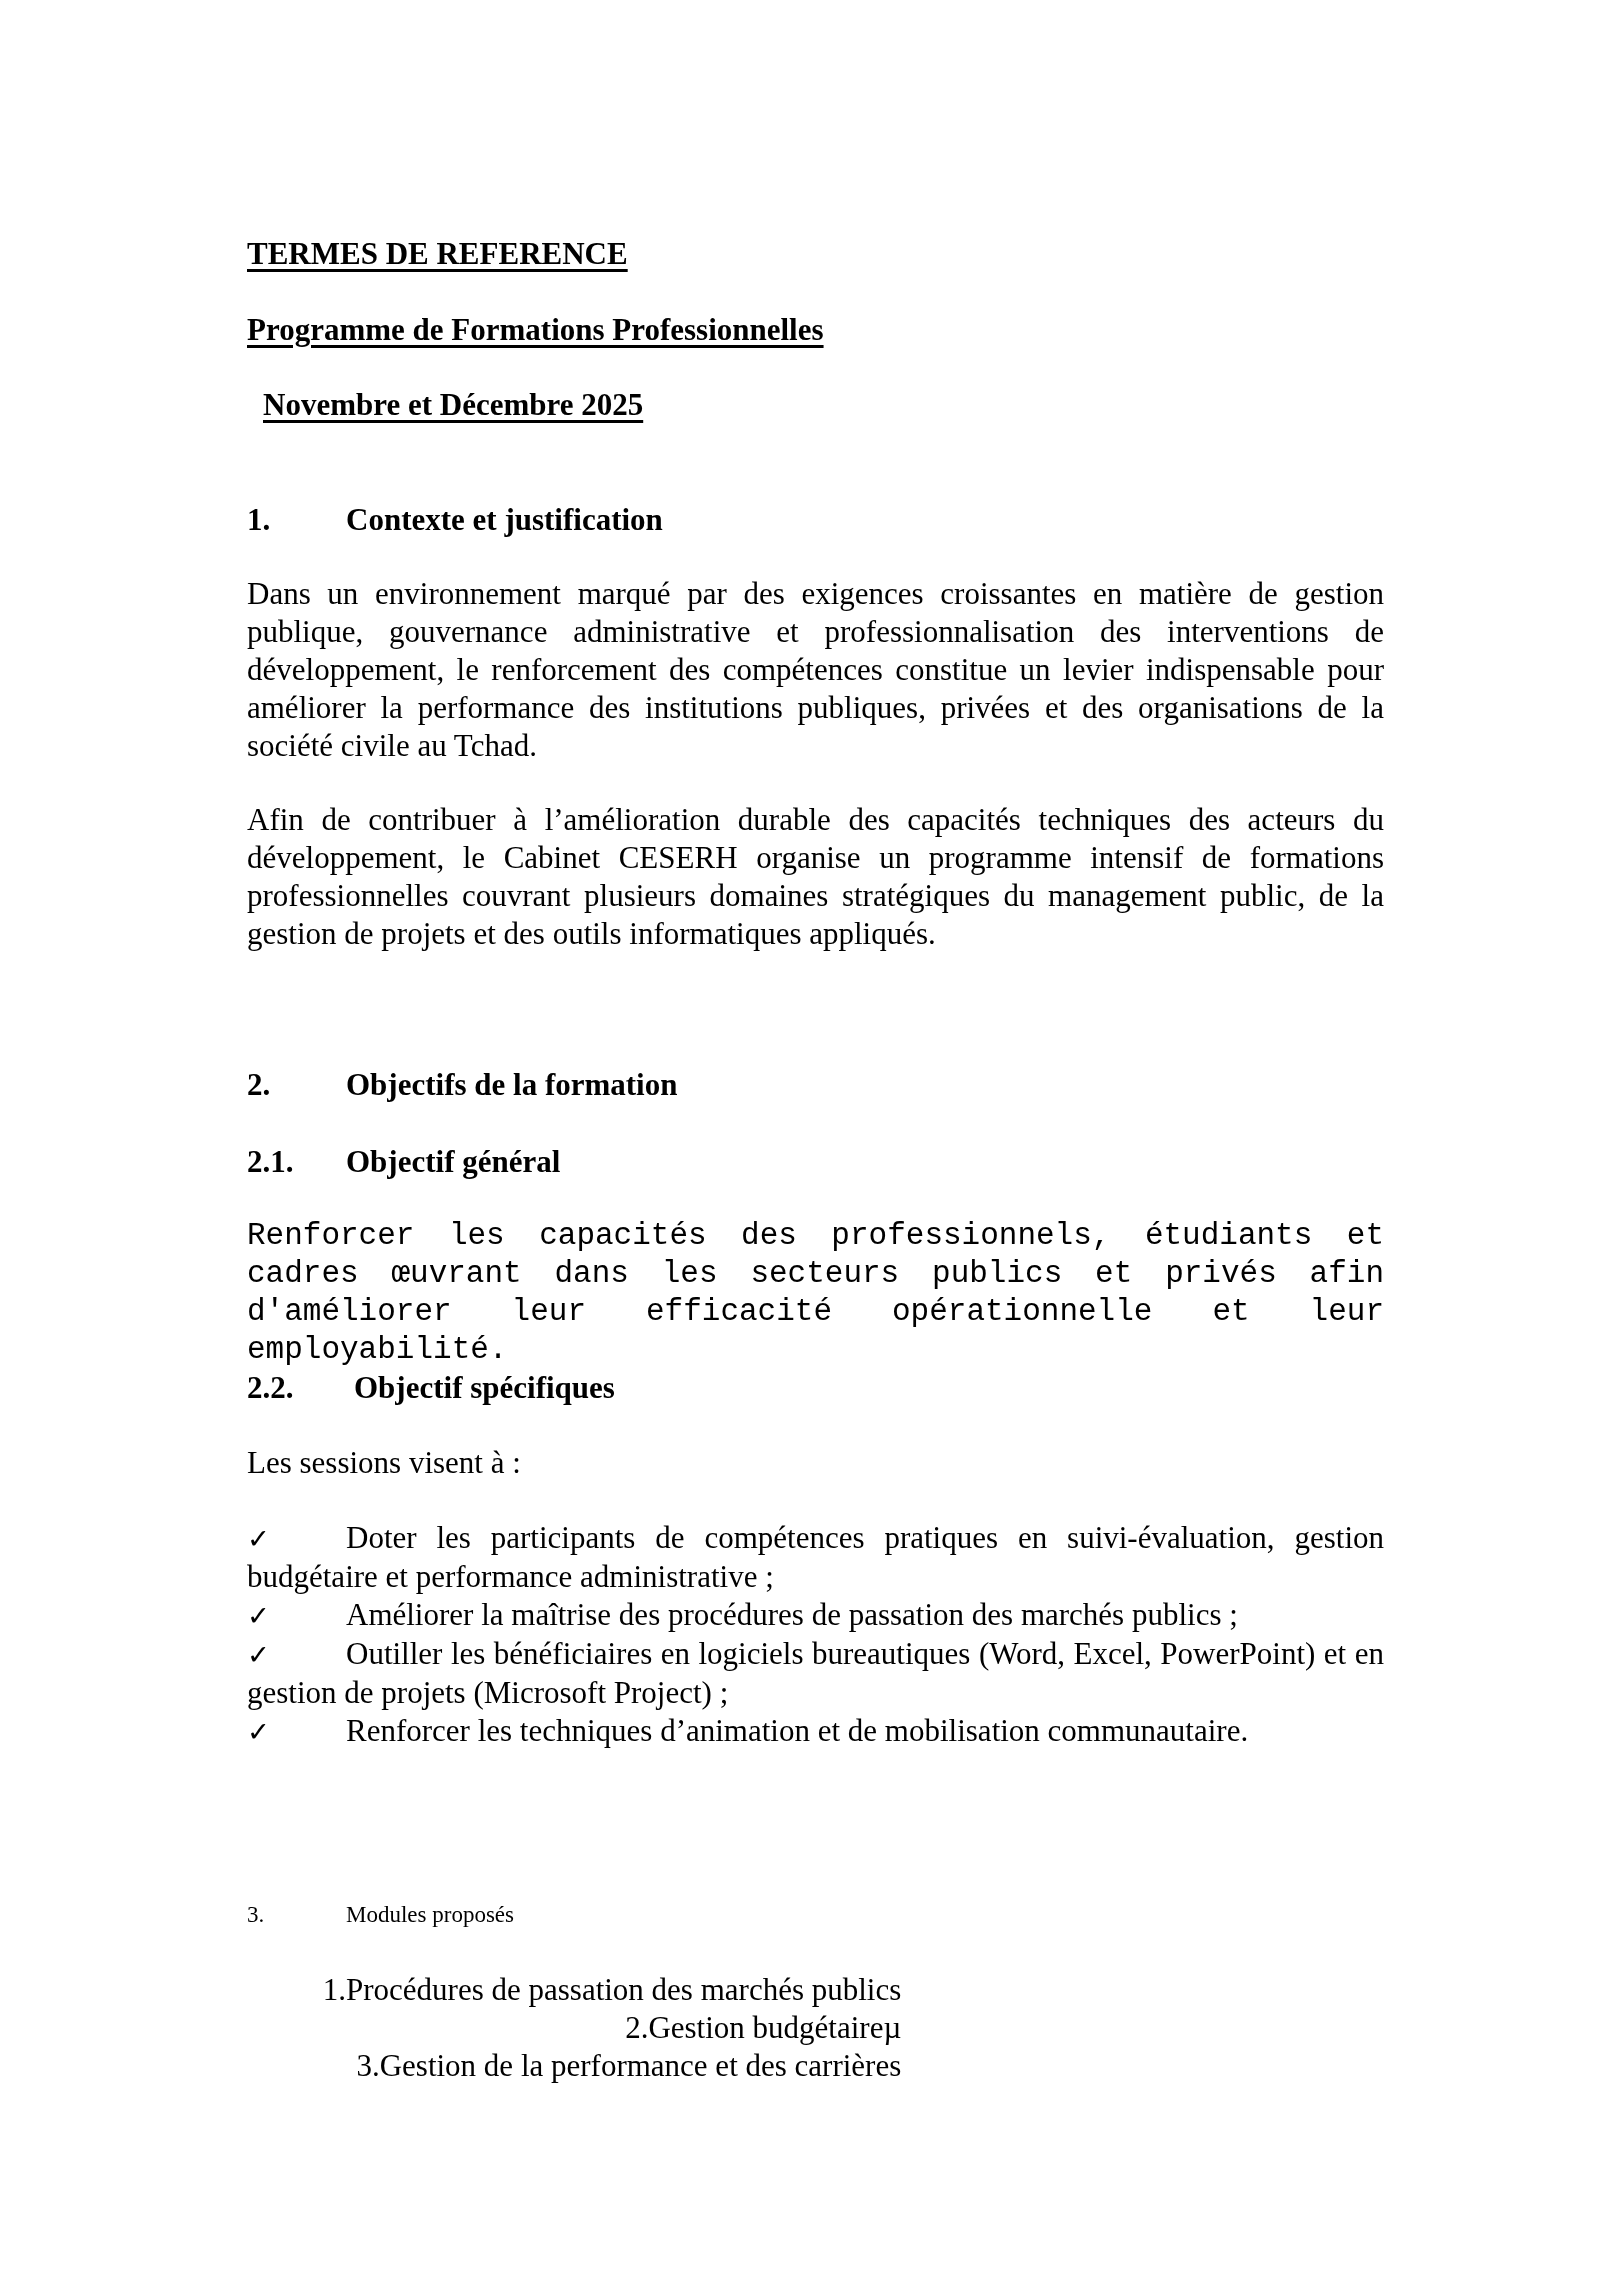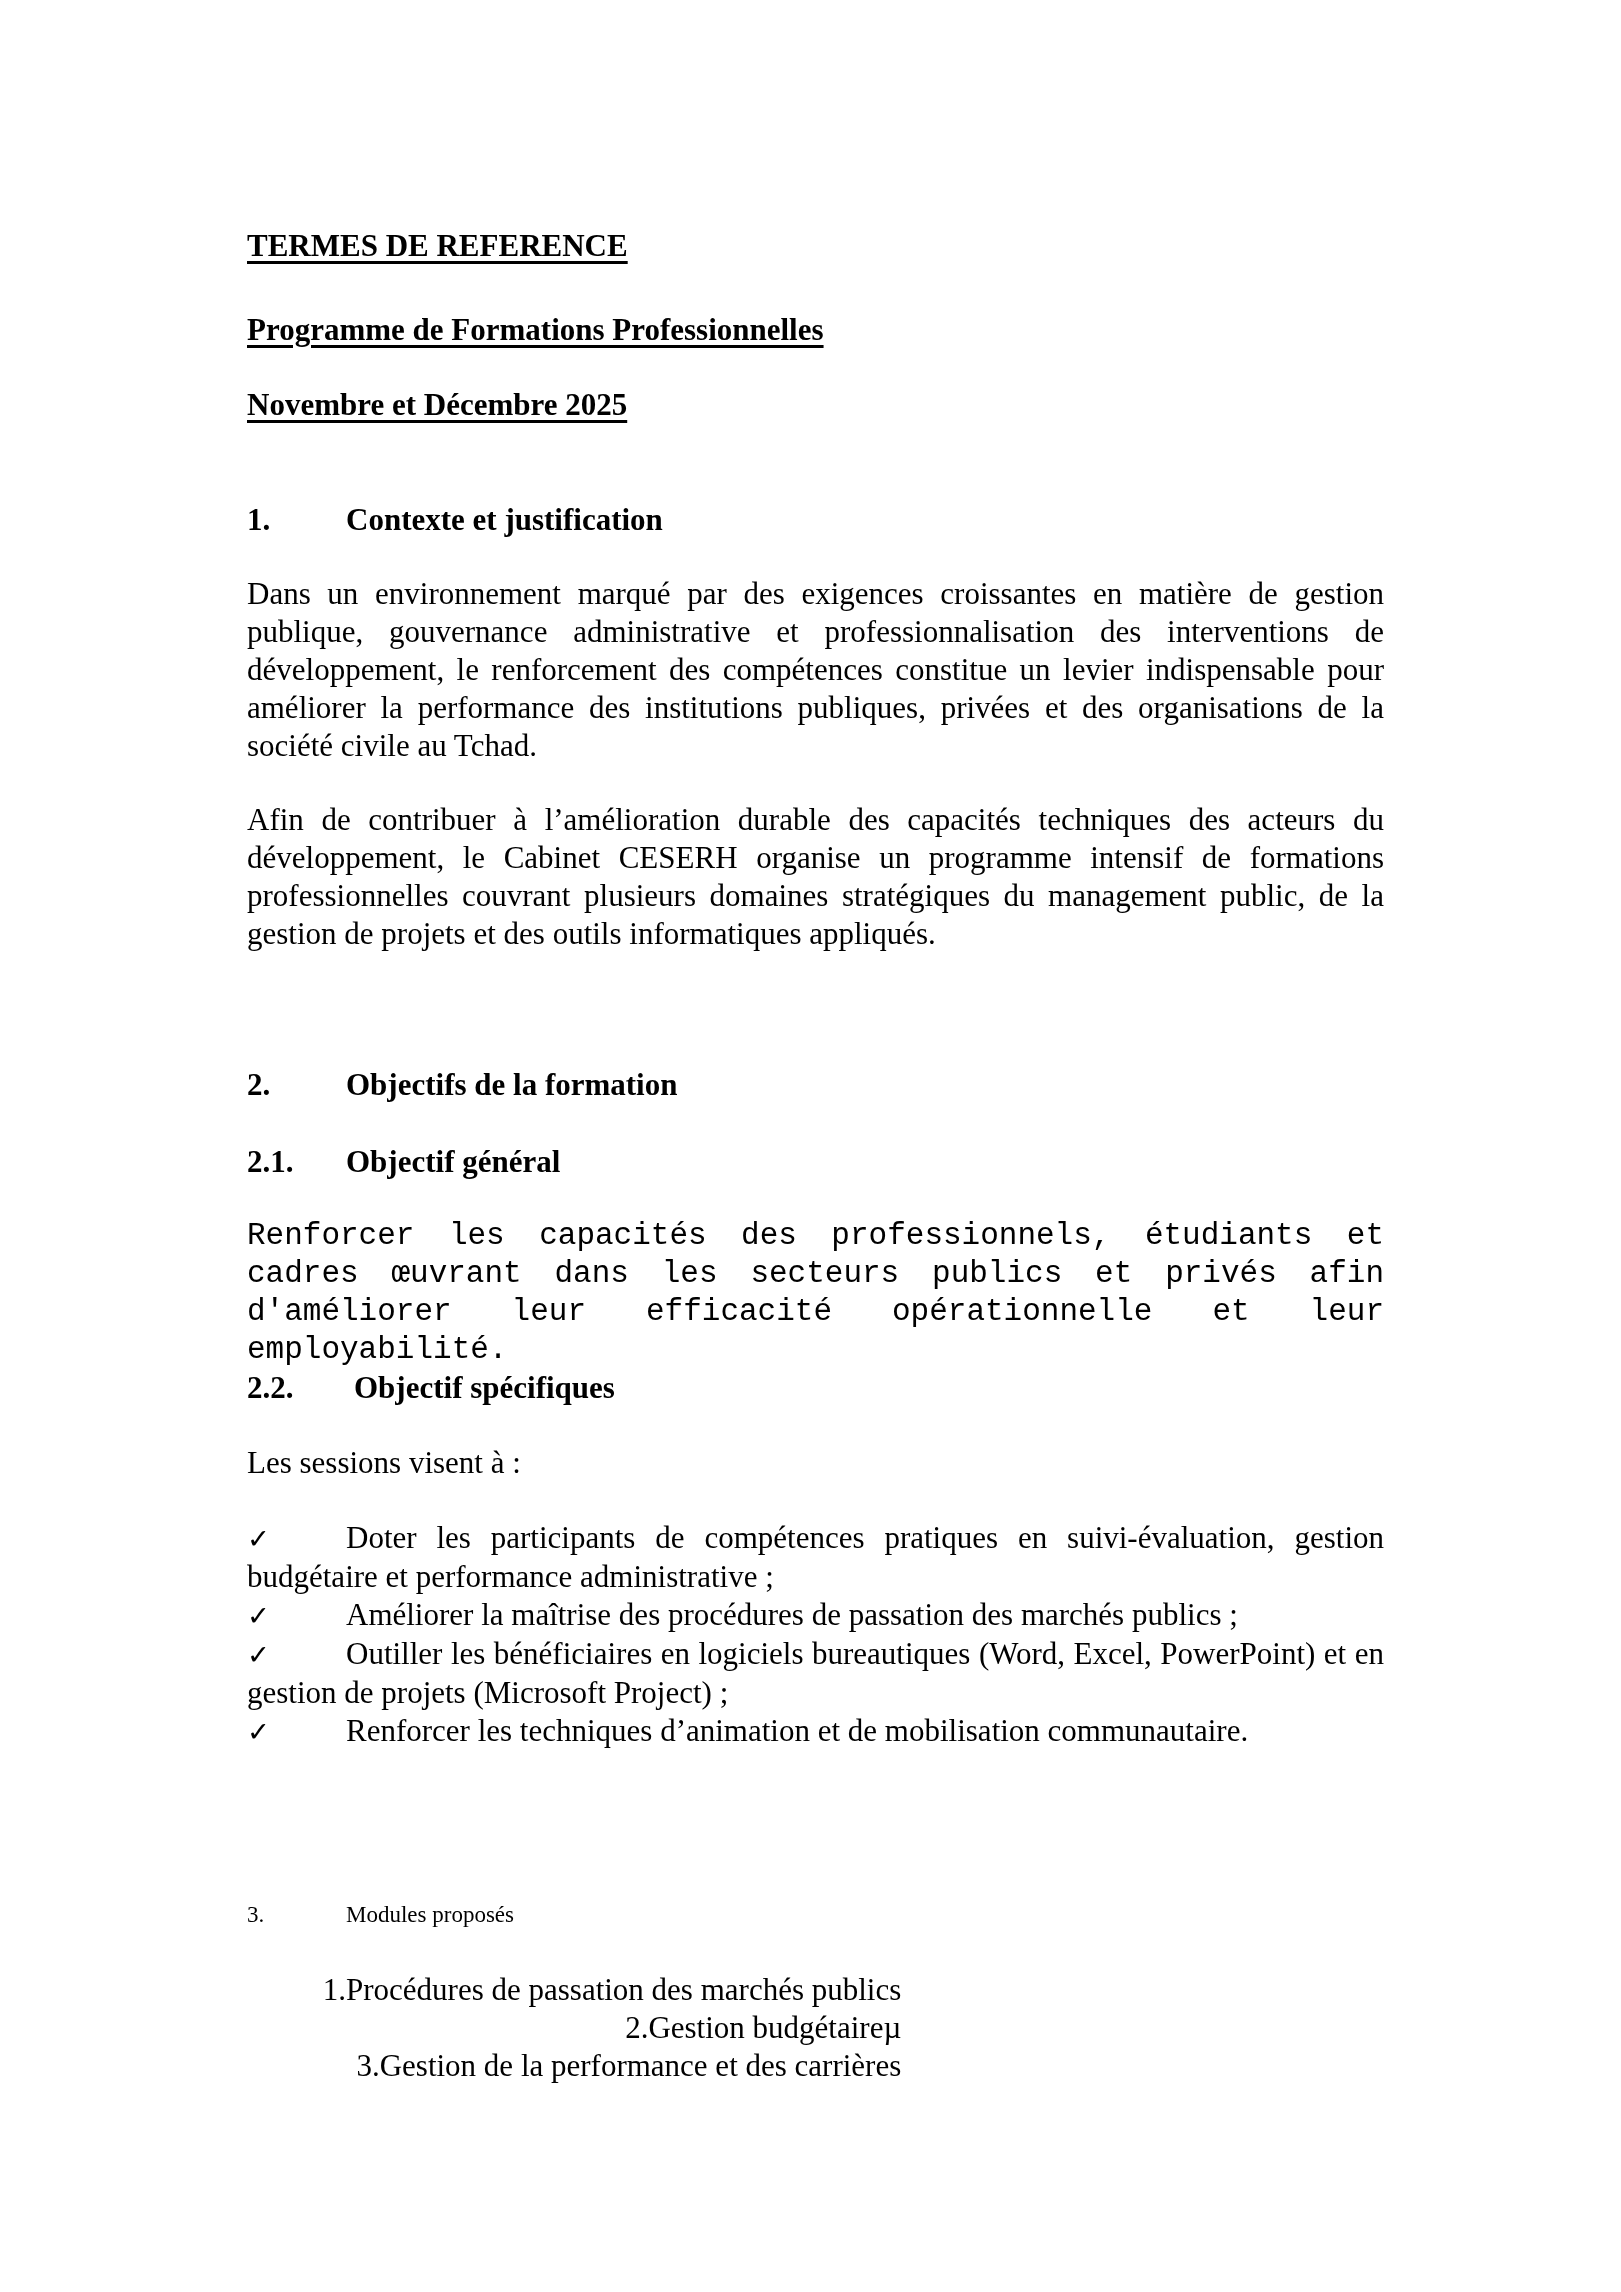--- a/index.html
+++ b/index.html
@@ -84,23 +84,23 @@
       line-height: 38px;
       white-space: nowrap;
     }
     .modules .num { display: inline-block; width: 99px; }
   </style>
 </head>
 <body>
 
 <div class="page">
 
-  <div class="title-line" style="top:227px;">TERMES DE REFERENCE</div>
+  <div class="title-line" style="top:235px;">TERMES DE REFERENCE</div>
   <div class="title-line" style="top:311px;">Programme de Formations Professionnelles</div>
-  <div class="title-line" style="top:386px;">Novembre et Décembre 2025</div>
+  <div class="title-line" style="top:386px;margin-left:16px;">Novembre et Décembre 2025</div>
 
   <div class="heading" style="top:501px;">
     <span class="num">1.</span><span>Contexte et justification</span>
   </div>
 
   <div class="para" style="top:575px;">Dans un environnement marqué par des exigences croissantes en matière de gestion publique, gouvernance administrative et professionnalisation des interventions de développement, le renforcement des compétences constitue un levier indispensable pour améliorer la performance des institutions publiques, privées et des organisations de la société civile au Tchad.</div>
   <div class="para" style="top:801px;">Afin de contribuer à l’amélioration durable des capacités techniques des acteurs du développement, le Cabinet CESERH organise un programme intensif de formations professionnelles couvrant plusieurs domaines stratégiques du management public, de la gestion de projets et des outils informatiques appliqués.</div>
 
   <div class="heading" style="top:1066px;">
     <span class="num">2.</span><span>Objectifs de la formation</span>

